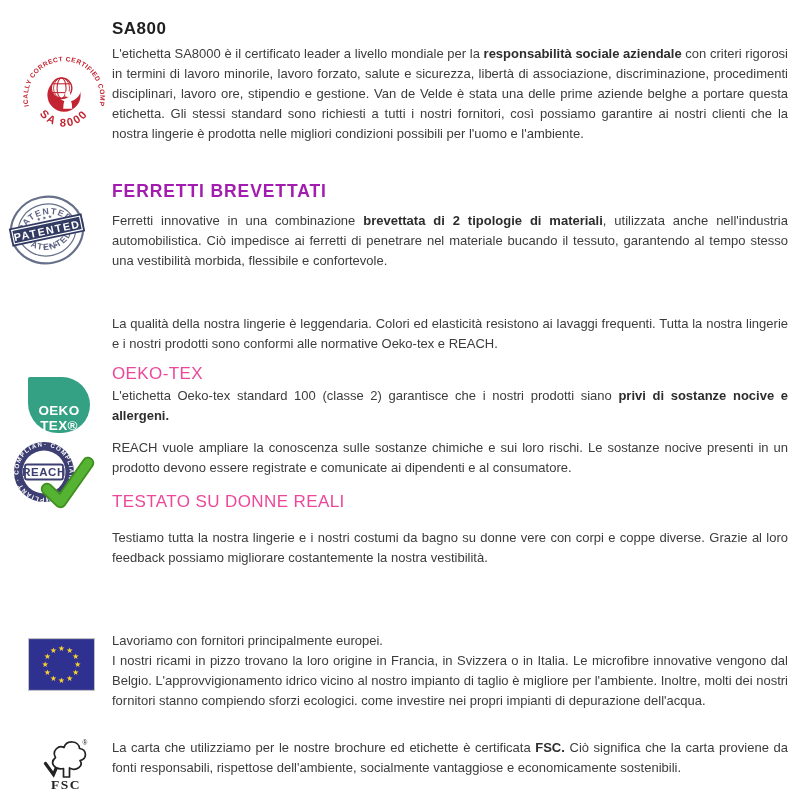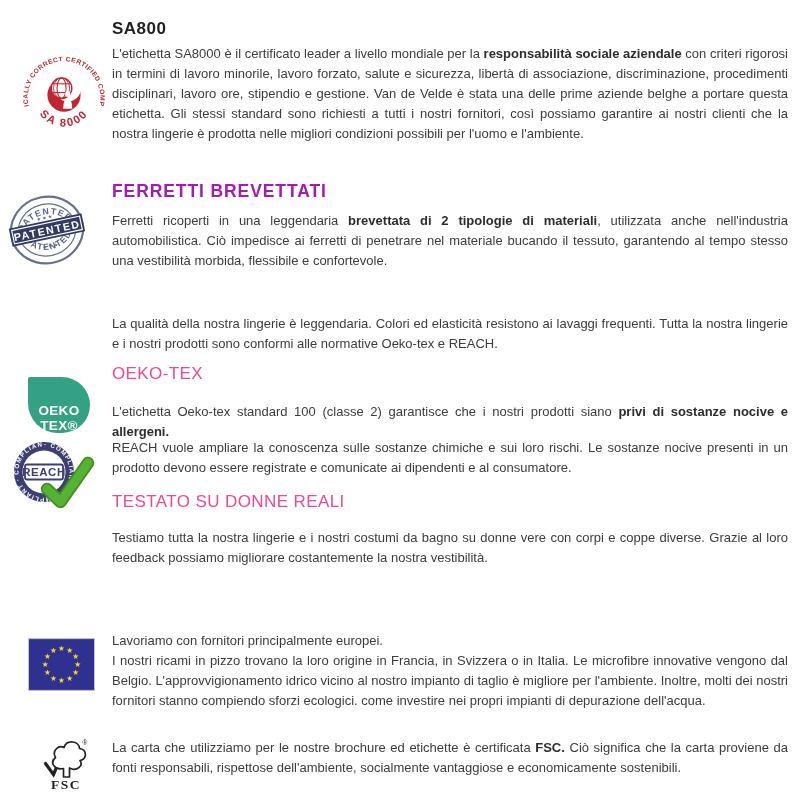--- a/index.html
+++ b/index.html
@@ -45,21 +45,21 @@
       <ellipse cx="42.5" cy="36" rx="4.6" ry="10.5" fill="none" stroke="#c22431" stroke-width="1.1"></ellipse>
       <ellipse cx="42.5" cy="36" rx="8.2" ry="10.5" fill="none" stroke="#c22431" stroke-width="0.9"></ellipse>
       <line x1="33" y1="31.5" x2="52" y2="31.5" stroke="#c22431" stroke-width="1.1"></line>
       <line x1="33" y1="40.5" x2="52" y2="40.5" stroke="#c22431" stroke-width="1.1"></line>
       <ellipse cx="48.8" cy="42" rx="2.6" ry="3.1" fill="#ffffff"></ellipse>
       <path d="M 44.2 57 Q 44.2 46.5 48.8 46.5 Q 53.4 46.5 53.4 57 Z" fill="#ffffff"></path>
     </g>
   </svg>
 
   <h2 class="txt h-caps" style="top:181px;">FERRETTI BREVETTATI</h2>
-  <p class="txt body" style="top:211px;"><span>Ferretti ricoperti in una leggendaria </span><span class="b">brevettata di 2 tipologie di materiali</span><span>, utilizzata anche nell'industria automobilistica. Ciò impedisce ai ferretti di penetrare nel materiale bucando il tessuto, garantendo al tempo stesso una vestibilità morbida, flessibile e confortevole.</span></p>
+  <p class="txt body" style="top:211px;"><span>Ferretti innovative in una combinazione </span><span class="b">brevettata di 2 tipologie di materiali</span><span>, utilizzata anche nell'industria automobilistica. Ciò impedisce ai ferretti di penetrare nel materiale bucando il tessuto, garantendo al tempo stesso una vestibilità morbida, flessibile e confortevole.</span></p>
 
   <svg class="icon" style="left:6px;top:192px;" width="82" height="76" viewBox="0 0 84 76">
     <defs>
       <path id="patTop" d="M 16 40 A 27 24.5 0 0 1 68 40"></path>
       <path id="patBot" d="M 14 37 A 28.5 26 0 0 0 70 37"></path>
     </defs>
     <g transform="rotate(-12 42 38)">
       <ellipse cx="42" cy="38" rx="37" ry="34" fill="#ffffff" stroke="#67708a" stroke-width="2.2"></ellipse>
       <ellipse cx="42" cy="38" rx="29.5" ry="26.5" fill="none" stroke="#67708a" stroke-width="1.2"></ellipse>
       <text font-size="9" font-weight="800" letter-spacing="1.2" fill="#5d6480">
@@ -72,21 +72,21 @@
       <text x="42" y="56.5" font-size="5" text-anchor="middle" fill="#5d6480">★ ★ ★</text>
       <rect x="4" y="28.5" width="76" height="19" fill="#323c63"></rect>
       <rect x="6.5" y="31" width="71" height="14" fill="none" stroke="#ffffff" stroke-width="1.2"></rect>
       <text x="42" y="42.5" font-size="11" font-weight="800" letter-spacing="1.5" fill="#ffffff" text-anchor="middle">PATENTED</text>
     </g>
   </svg>
 
   <p class="txt body" style="top:314px;"><span>La qualità della nostra lingerie è leggendaria. Colori ed elasticità resistono ai lavaggi frequenti. Tutta la nostra lingerie e i nostri prodotti sono conformi alle normative Oeko-tex e REACH.</span></p>
 
   <h3 class="txt h-label" style="top:364px;">OEKO-TEX</h3>
-  <p class="txt body" style="top:402px;"><span>L'etichetta Oeko-tex standard 100 (classe 2) garantisce che i nostri prodotti siano </span><span class="b">privi di sostanze nocive e allergeni.</span></p>
+  <p class="txt body" style="top:386px;"><span>L'etichetta Oeko-tex standard 100 (classe 2) garantisce che i nostri prodotti siano </span><span class="b">privi di sostanze nocive e allergeni.</span></p>
 
   <div class="oeko-badge" style="background: rgb(53, 161, 132); align-items: flex-end;">
     <div>
       <span>OEKO</span>
       <span>TEX®</span>
     </div>
   </div>
 
   <p class="txt body" style="top:438px;"><span>REACH vuole ampliare la conoscenza sulle sostanze chimiche e sui loro rischi. Le sostanze nocive presenti in un prodotto devono essere registrate e comunicate ai dipendenti e al consumatore.</span></p>
 

